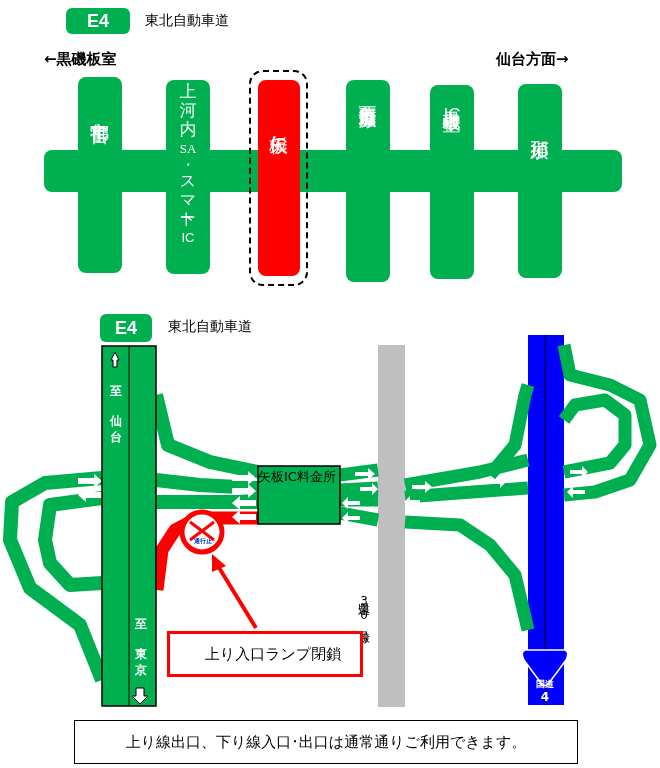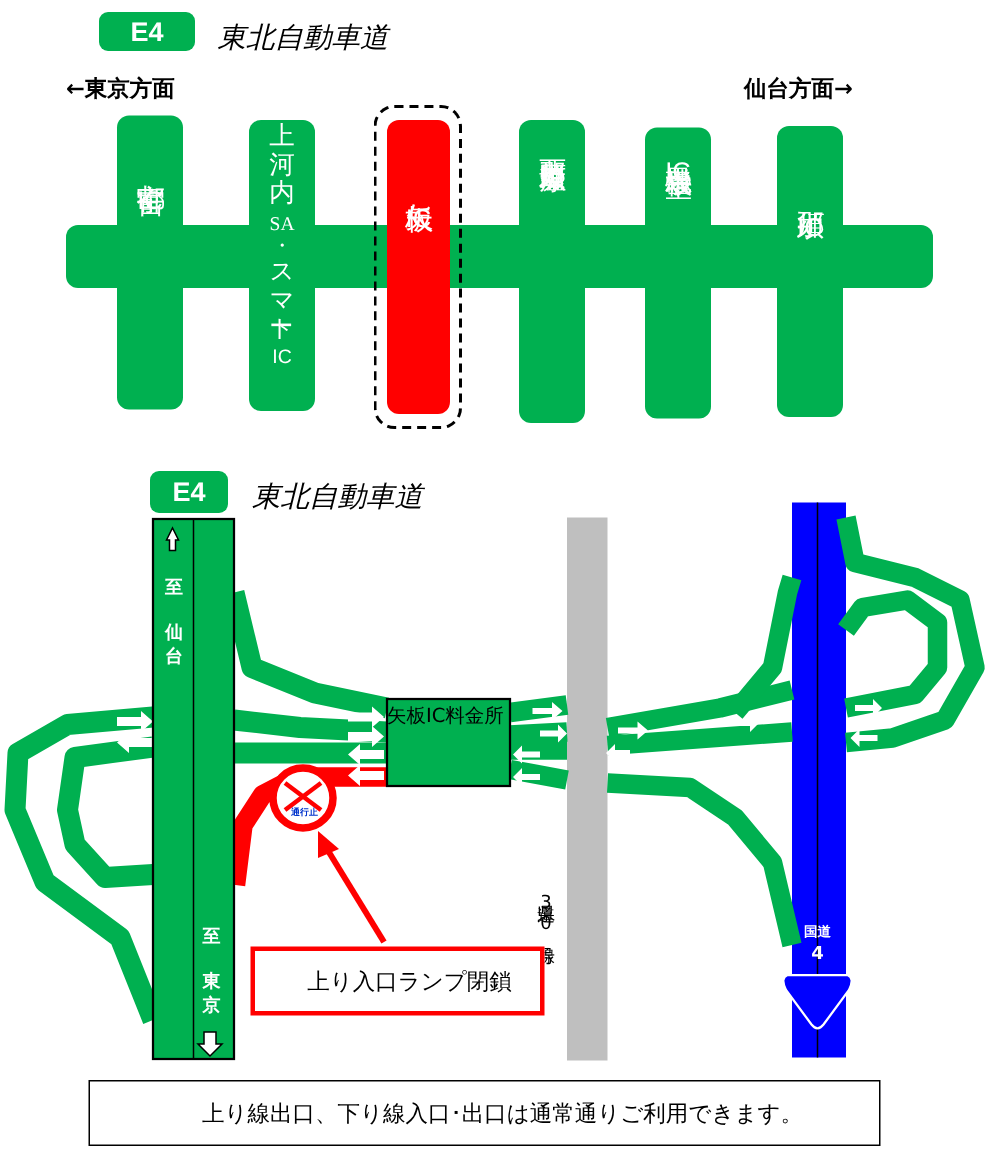--- a/index.html
+++ b/index.html
@@ -1,21 +1,21 @@
 <!DOCTYPE html>
 <html><head>
 <meta charset="utf-8">
 <style>
   html, body { margin:0; padding:0; background:#ffffff; }
   body { width:660px; height:768px; position:relative; overflow:hidden;
          font-family:"DejaVu Sans", "Liberation Sans", sans-serif; color:#000; }
   .abs { position:absolute; }
   .badge { position:absolute; background:#00b050; color:#fff; border-radius:6px;
            font-weight:bold; text-align:center; font-family:"Liberation Sans", sans-serif; }
-  .hwname { position:absolute; font-size:19px;font-style:italic; }
+  .hwname { position:absolute; font-size:14px; }
   .dir { position:absolute; font-size:15px; font-weight:bold; }
   .ic { position:absolute; background:#00b050; border-radius:8px; color:#fff;
         display:flex; flex-direction:column; align-items:center; }
   .ic .nm { font-size:19px; line-height:25px; writing-mode:vertical-rl; text-orientation:upright; letter-spacing:1px; }
   .ic .sfx { font-size:17px; margin-top:14px; font-family:"Liberation Sans", sans-serif; }
   .hbar { position:absolute; background:#00b050; border-radius:8px; }
   .dash { position:absolute; border:2px dashed #000; border-radius:14px; }
   svg { position:absolute; left:0; top:0; }
   .vtext { position:absolute; writing-mode:vertical-rl; text-orientation:upright; font-size:12px; line-height:14px; }
   .callout { position:absolute; border:3px solid #ff0000; background:#fff; font-size:15px;
@@ -23,21 +23,21 @@
   .notice { position:absolute; border:1px solid #000; background:#fff; font-size:15px;
             display:flex; align-items:center; justify-content:center; }
   .toll-label { position:absolute; font-size:13px; }
   .route-sign { position:absolute; color:#fff; font-size:11px; text-align:center; font-weight:bold; }
 </style>
 </head>
 <body>
 
 <div class="badge" style="left:66px;top:8px;width:64px;height:26px;line-height:26px;font-size:18px;">E4</div>
 <div class="hwname" style="left:145px;top:12px;">東北自動車道</div>
-<div class="dir" style="left:44px;top:50px;">←東京方面</div>
+<div class="dir" style="left:44px;top:50px;">←黒磯板室</div>
 <div class="dir" style="left:496px;top:50px;">仙台方面→</div>
 
 <div class="hbar" style="left:44px;top:150px;width:578px;height:42px;"></div>
 
 <div class="ic" style="left:78px;top:77px;width:44px;height:196px;">
   <div class="nm" style="margin-top:30px;">宇都宮</div>
   <div class="sfx">IC</div>
 </div>
 
 <div class="ic small" style="left:166px;top:80px;width:44px;height:194px;">
@@ -164,20 +164,20 @@
   <div style="height:14px;"></div>
   <div>東</div>
   <div>京</div>
 </div>
 
 <div class="toll-label" style="left:258px;top:468px;">矢板IC料金所</div>
 <div class="route-sign" style="left:192px;top:537px;font-size:6px;color:#0033cc;width:22px;">通行止</div>
 
 <div class="vtext" style="left:357px;top:594px;">県道30号線</div>
 
-<div class="route-sign" style="left:530px;top:616px;width:30px;line-height:13px;">
+<div class="route-sign" style="left:530px;top:678px;width:30px;line-height:13px;">
   <div style="font-size:9px;">国道</div>
   <div style="font-size:12px;">4</div>
 </div>
 
 <div class="callout" style="left:167px;top:631px;width:174px;height:40px;">上り入口ランプ閉鎖</div>
 
-<div class="notice" style="left:59px;top:720px;width:502px;height:42px;padding-left:24px;">上り線出口、下り線入口･出口は通常通りご利用できます。</div>
+<div class="notice" style="left:74px;top:720px;width:502px;height:42px;">上り線出口、下り線入口･出口は通常通りご利用できます。</div>
 
 </body></html>

